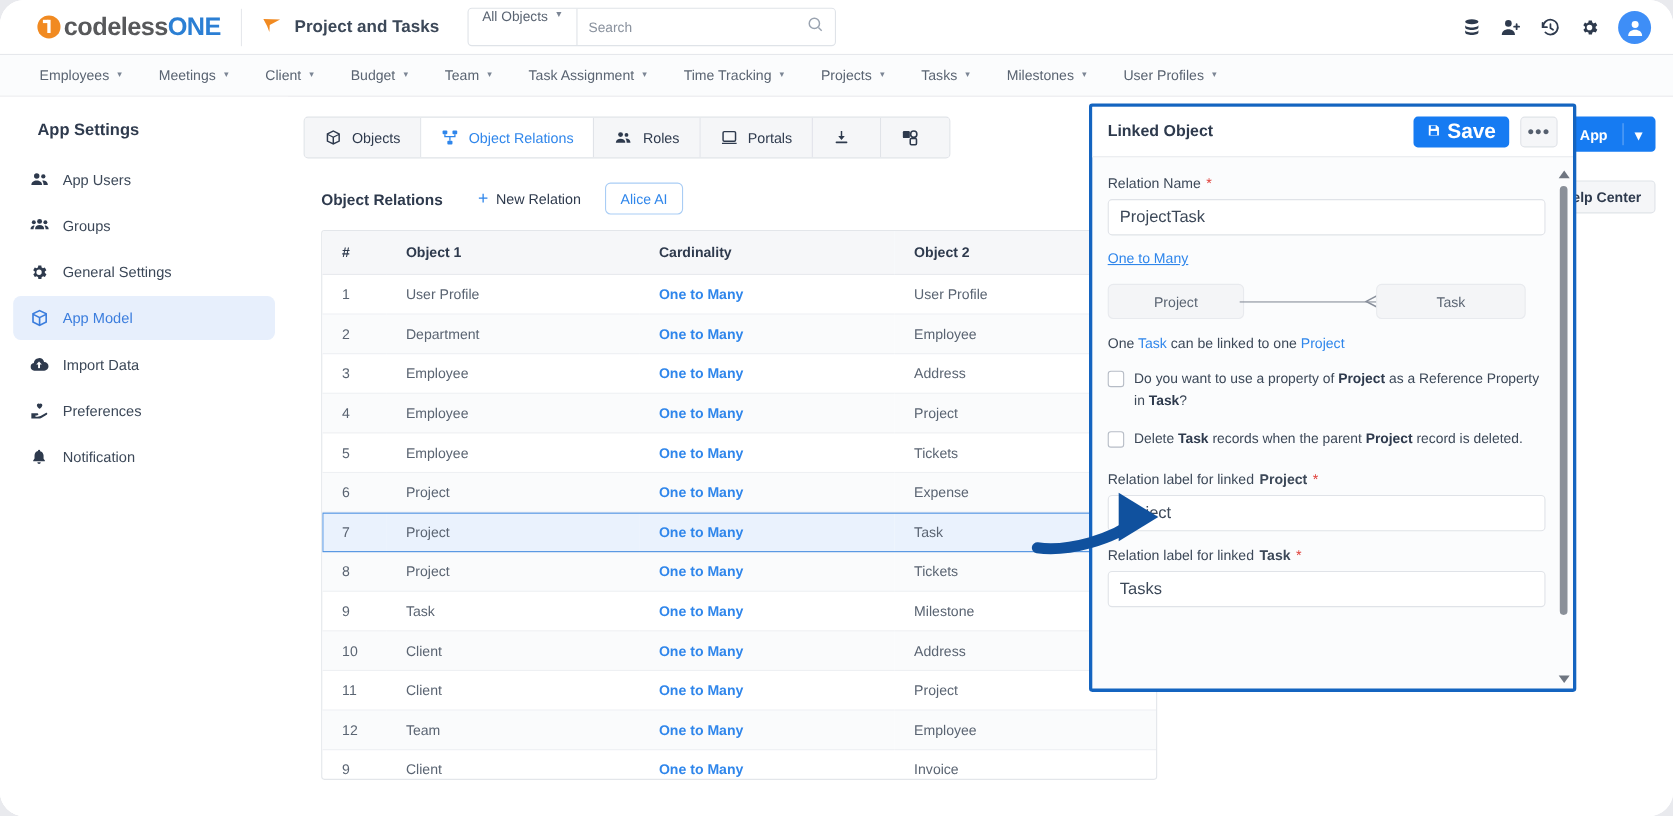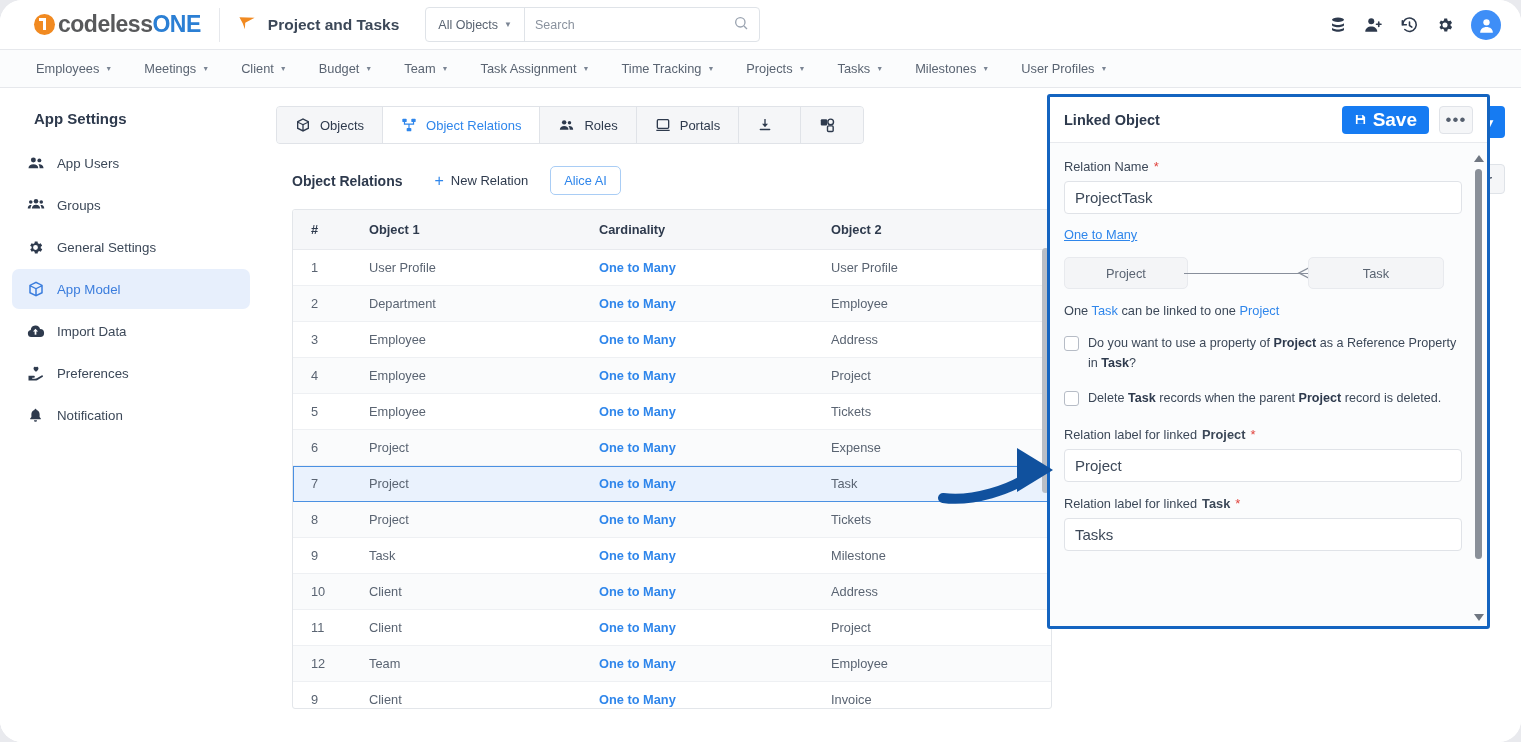--- a/index.html
+++ b/index.html
@@ -61,21 +61,21 @@
   }
   .plane-icon { color: #f18a21; font-size: 18px; transform: rotate(-8deg); display:block; }
   .searchbox {
     margin-left: 26px;
     display: flex; align-items: center;
     width: 335px; height: 35px;
     border: 1px solid #dfe3e8; border-radius: 4px;
     background: #fff;
   }
   .all-objects {
-    display: flex; align-items: center; gap: 6px;
+    display: flex; align-items: flex-start; gap: 6px;
     padding: 0 12px; height: 100%;
     font-size: 12.5px; color: #5a6472;
     border-right: 1px solid #dfe3e8;
     white-space: nowrap;
   }
   .caret { font-size: 8px; color: #7b8594; }
   .search-input-wrap { flex: 1; display: flex; align-items: center; padding: 0 10px; }
   .search-input {
     border: none; outline: none; flex: 1;
     font-size: 12.5px; color: #5a6472;
@@ -260,21 +260,21 @@
     position: absolute;
     left: 925px; top: 440px;
     width: 140px; height: 70px;
     pointer-events: none;
     z-index: 30;
   }
 
   
   .side-panel {
     position: absolute;
-    left: 1047px; top: 94px;
+    left: 990px; top: 94px;
     width: 443px; height: 535px;
     border: 3px solid #1464c0;
     border-radius: 3px;
     background: #fbfcfd;
     overflow: hidden;
     z-index: 20;
   }
   .panel-head {
     height: 46px;
     display: flex; align-items: center;

